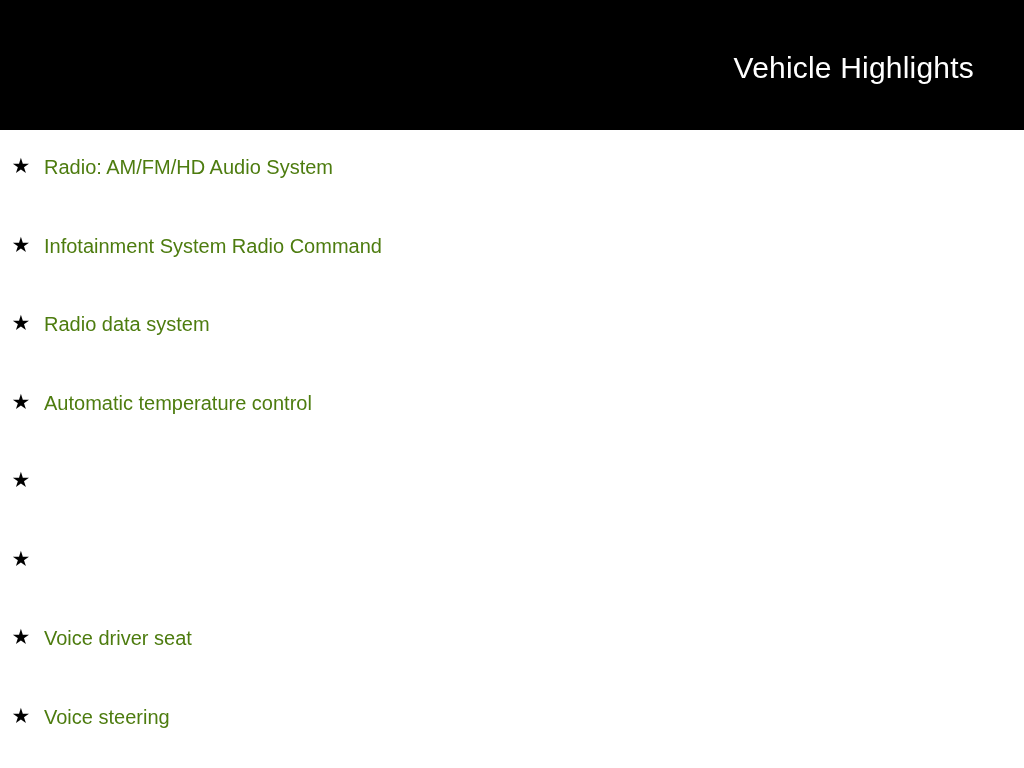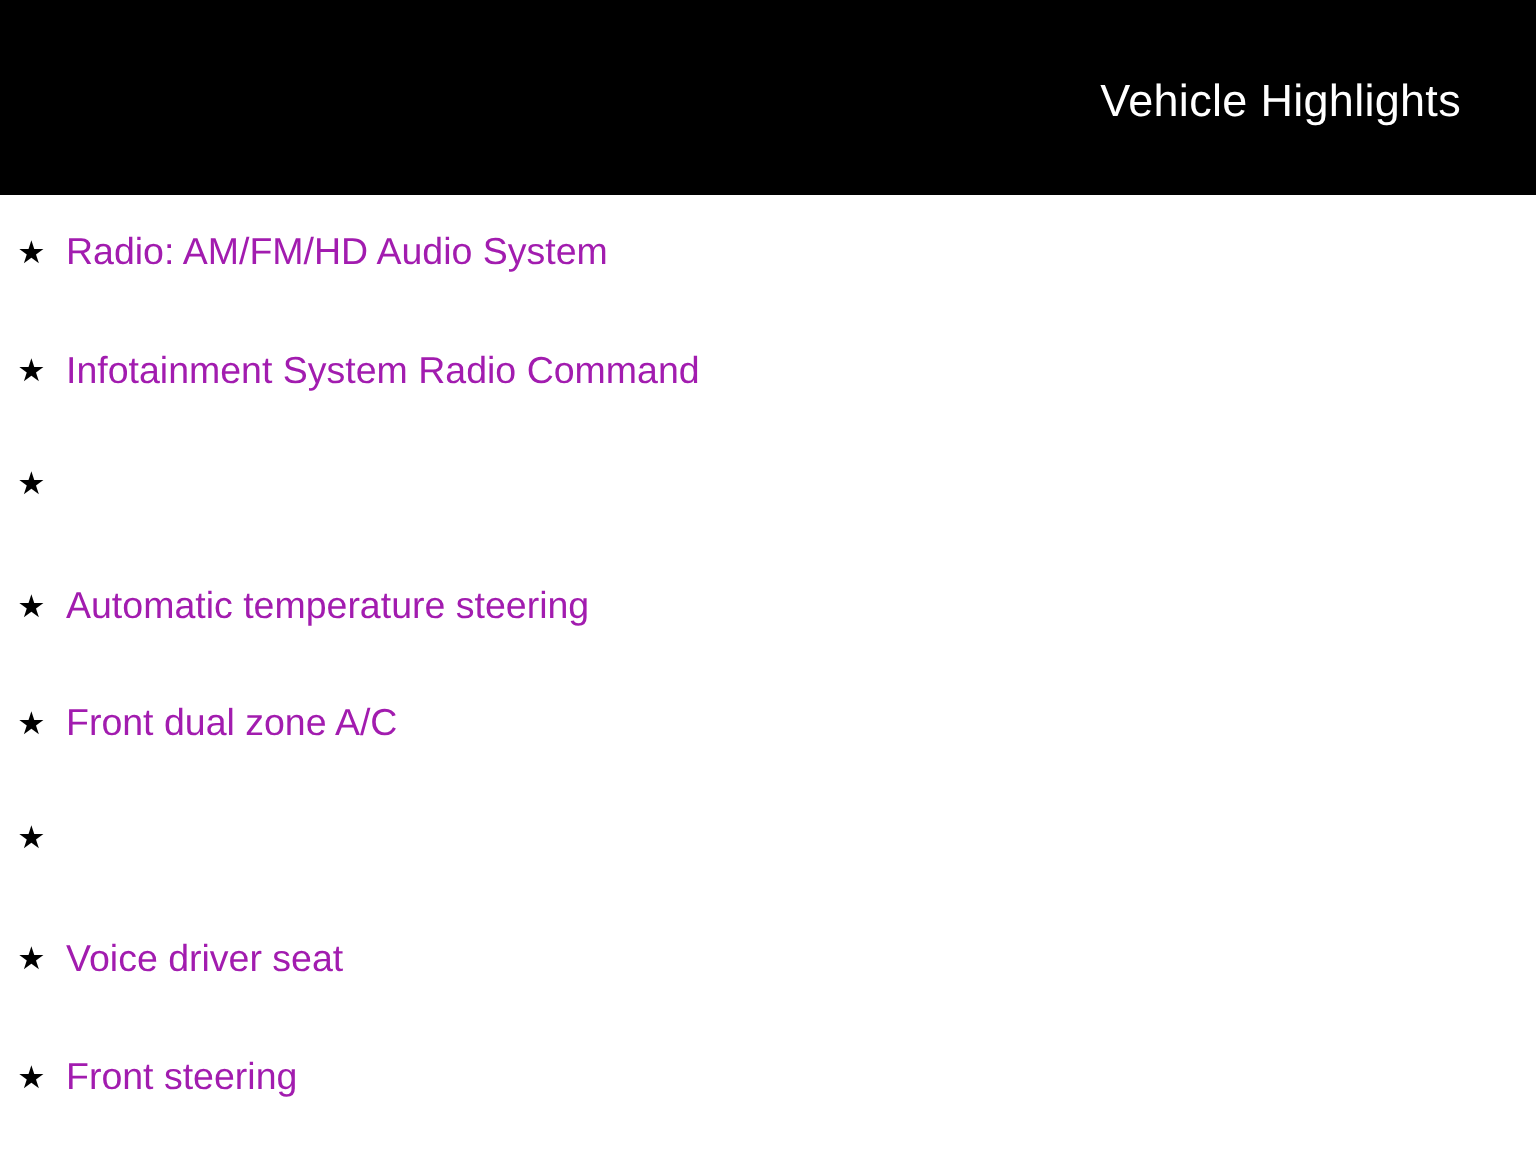--- a/index.html
+++ b/index.html
@@ -56,22 +56,22 @@
     min-width: 26px;
     text-align: center;
     color: #000000;
     font-size: 21px;
     line-height: 1;
     margin-left: 8px;
     position: relative;
     top: -1px;
   }
   .feature-label {
-    color: #a21caf;
-    font-size: 25px;
+    color: #4d7c0f;
+    font-size: 20px;
     line-height: 1;
     white-space: nowrap;
     padding-left: 10px;
   }
 </style>
 </head>
 <body>
 
 <div class="page">
 
@@ -86,41 +86,41 @@
       <span class="feature-label">Radio: AM/FM/HD Audio System</span>
     </li>
 
     <li class="feature-item">
       <span class="bullet-star">★</span>
       <span class="feature-label">Infotainment System Radio Command</span>
     </li>
 
     <li class="feature-item">
       <span class="bullet-star">★</span>
+      <span class="feature-label">Radio data system</span>
     </li>
 
     <li class="feature-item">
       <span class="bullet-star">★</span>
-      <span class="feature-label">Automatic temperature steering</span>
+      <span class="feature-label">Automatic temperature control</span>
     </li>
 
     <li class="feature-item">
       <span class="bullet-star">★</span>
-      <span class="feature-label">Front dual zone A/C</span>
     </li>
 
     <li class="feature-item">
       <span class="bullet-star">★</span>
     </li>
 
     <li class="feature-item">
       <span class="bullet-star">★</span>
       <span class="feature-label">Voice driver seat</span>
     </li>
 
     <li class="feature-item">
       <span class="bullet-star">★</span>
-      <span class="feature-label">Front steering</span>
+      <span class="feature-label">Voice steering</span>
     </li>
 
   </ul>
 
 </div>
 
 </body></html>

